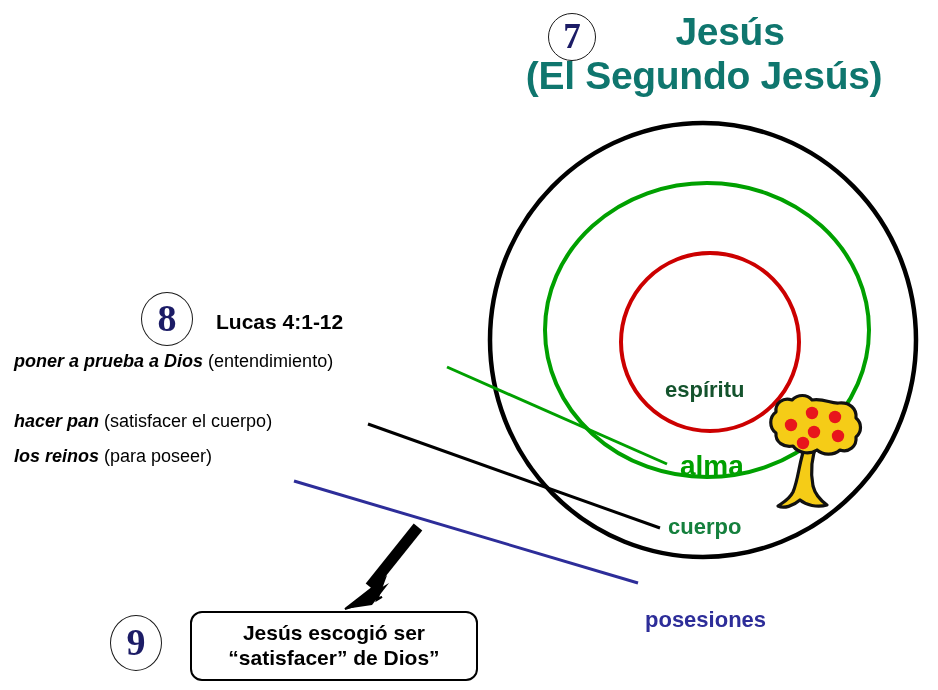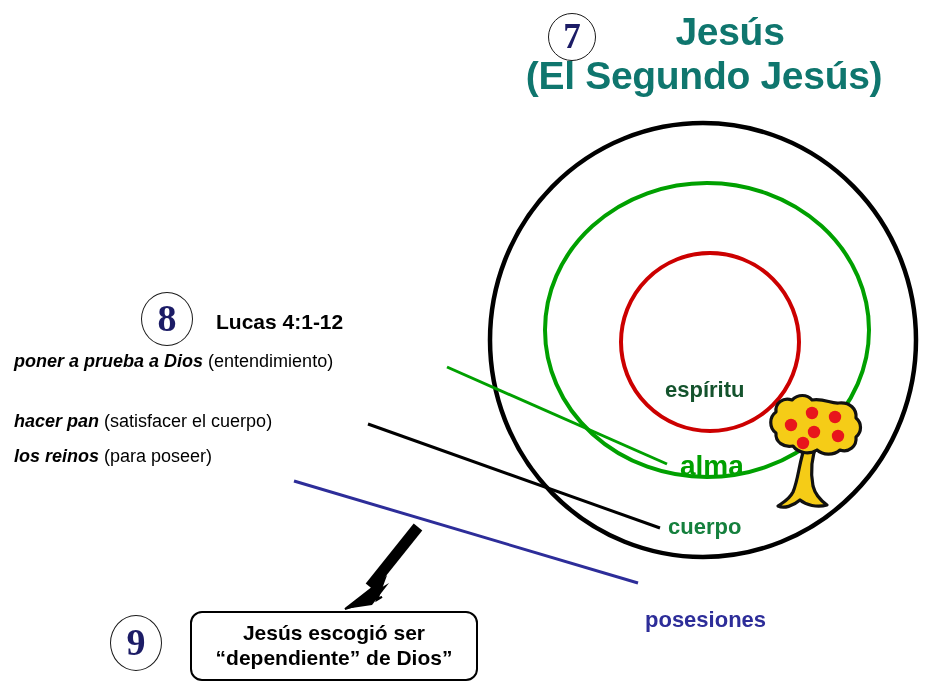--- a/index.html
+++ b/index.html
@@ -228,16 +228,16 @@
     <span class="paren">(para poseer)</span>
   </div>
 
   <div class="txt" id="label-espiritu">espíritu</div>
   <div class="txt" id="label-alma">alma</div>
   <div class="txt" id="label-cuerpo">cuerpo</div>
   <div class="txt" id="label-posesiones">posesiones</div>
 
   <div id="conclusion-box">
     <div>Jesús escogió ser</div>
-    <div>“dependiente” de Dios”</div>
+    <div>“satisfacer” de Dios”</div>
   </div>
 
 </div>
 
 </body></html>

